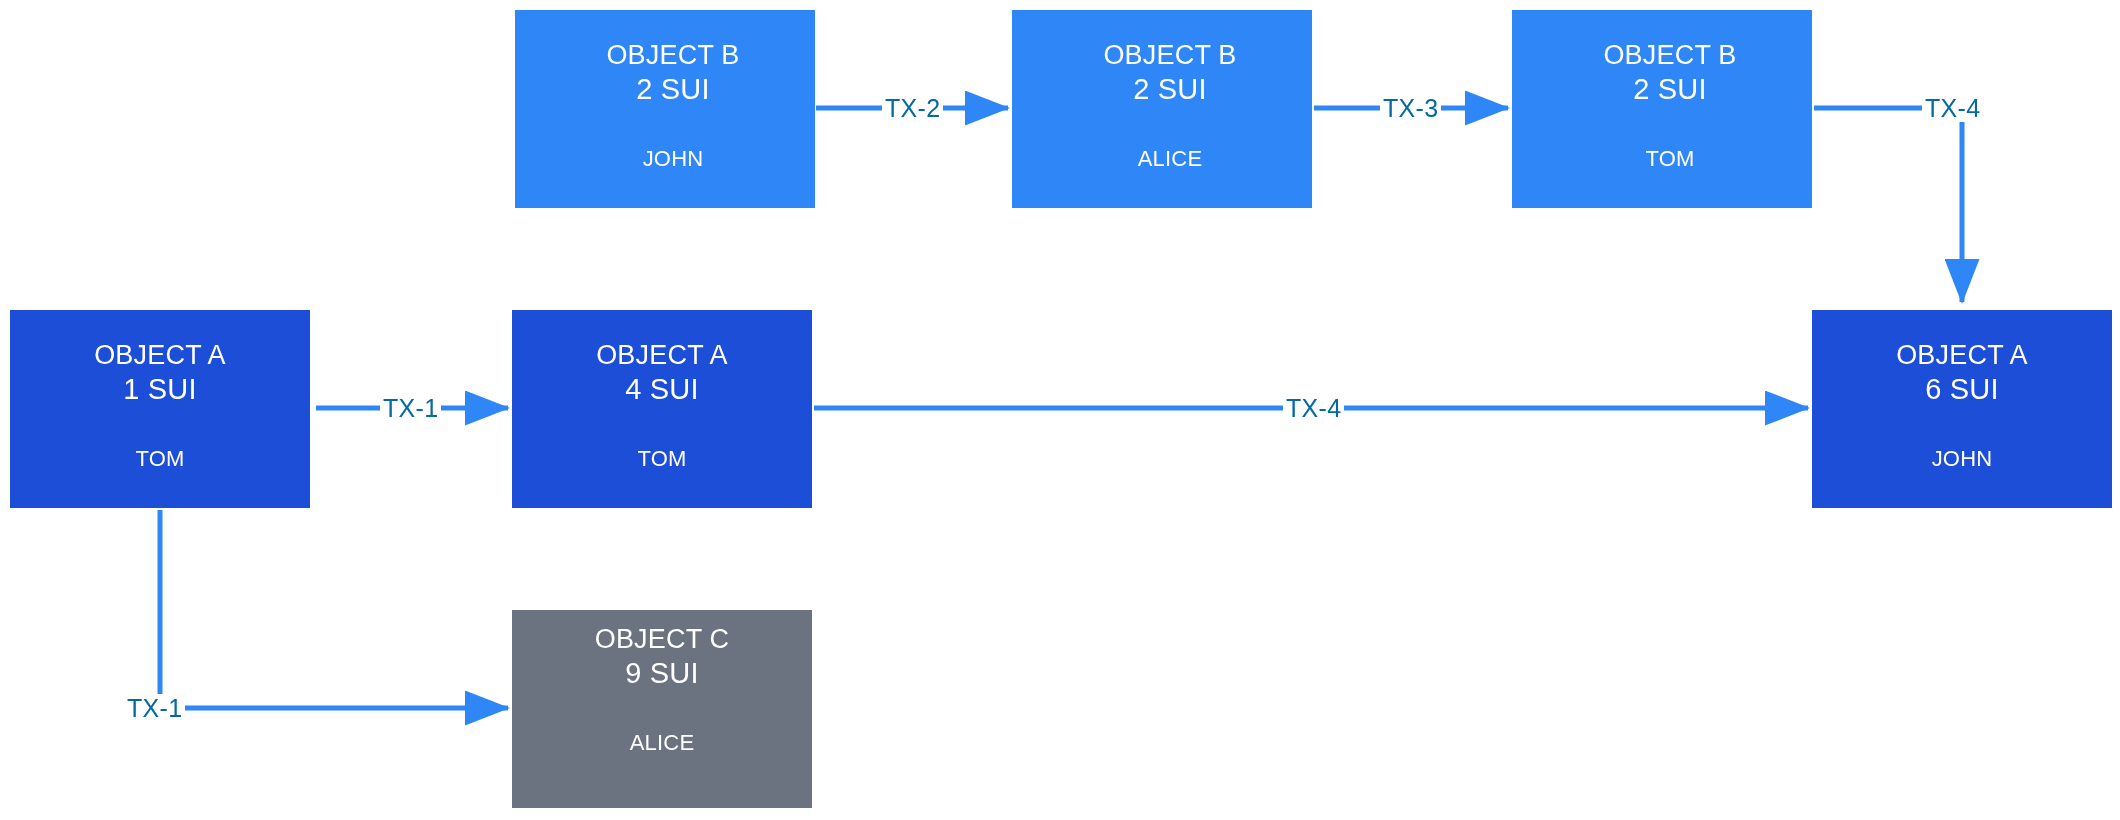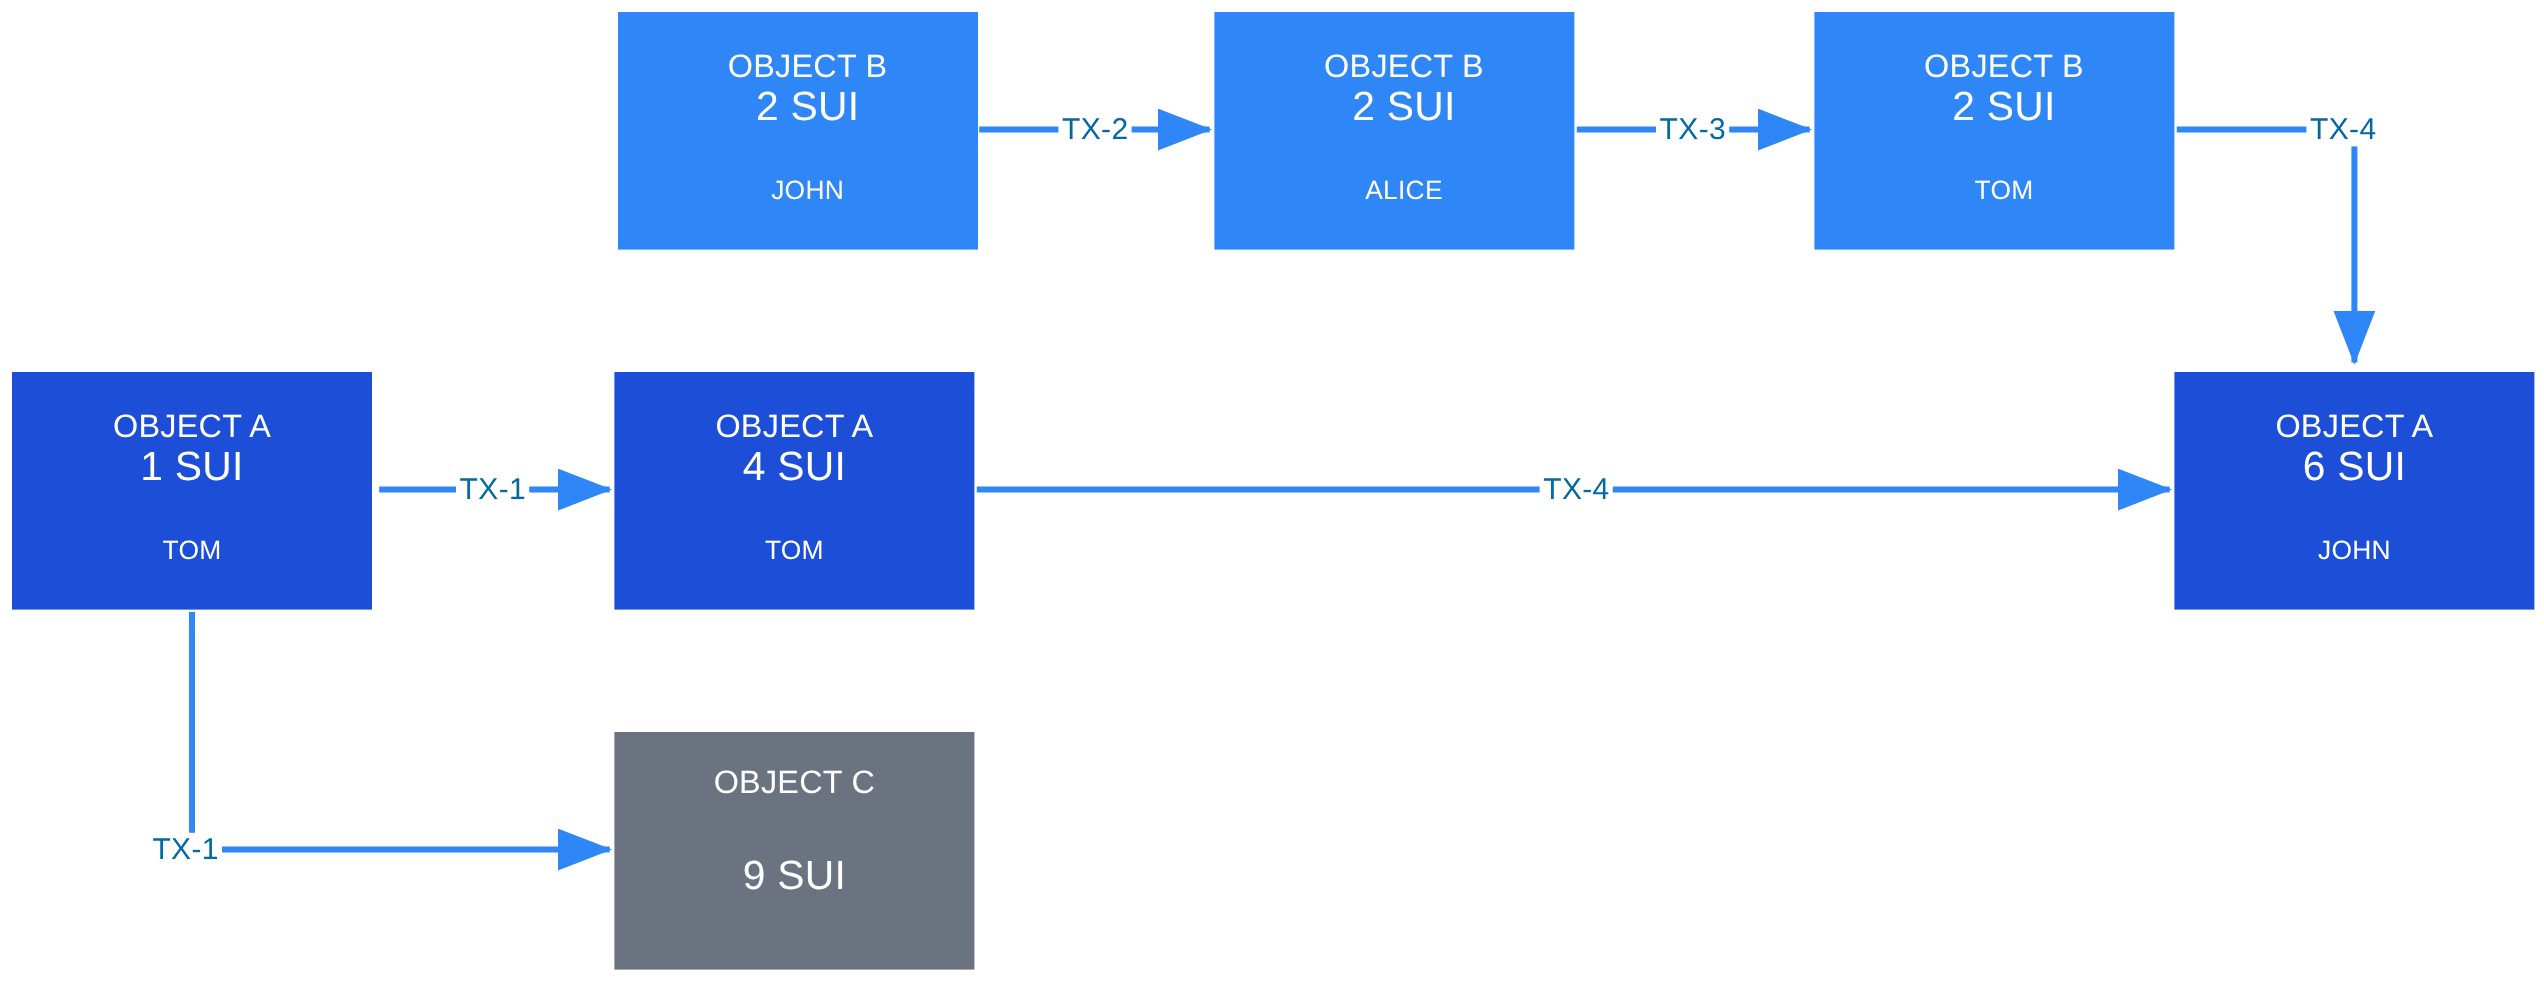--- a/index.html
+++ b/index.html
@@ -25,21 +25,21 @@
     color: #ffffff;
     user-select: none;
   }
   .node .line1 {
     font-size: 27px;
     line-height: 34px;
     letter-spacing: 0.2px;
     white-space: nowrap;
   }
   .node .line2 {
-    font-size: 34px;
+    font-size: 29px;
     line-height: 34px;
     letter-spacing: 0.2px;
     white-space: nowrap;
   }
   .node .owner {
     font-size: 22px;
     line-height: 34px;
     letter-spacing: 0.2px;
     white-space: nowrap;
   }
@@ -142,20 +142,20 @@
     <span class="owner">TOM</span>
   </div>
 
   <div class="node node-black" style="left:1812px; top:310px; width:300px; height:198px; padding-top:28px;">
     <span class="line1">OBJECT A</span>
     <span class="line2">6 SUI</span>
     <span class="spacer"></span>
     <span class="owner">JOHN</span>
   </div>
 
-  <div class="node node-gray" style="left:512px; top:610px; width:300px; height:198px; padding-top:25px;gap:44px;">
+  <div class="node node-gray" style="left:512px; top:610px; width:300px; height:198px; padding-top:12px;">
     <span class="line1">OBJECT C</span>
     <span class="line2">9 SUI</span>
     <span class="spacer"></span>
     <span class="owner">ALICE</span>
   </div>
 
 </div>
 
 </body></html>

